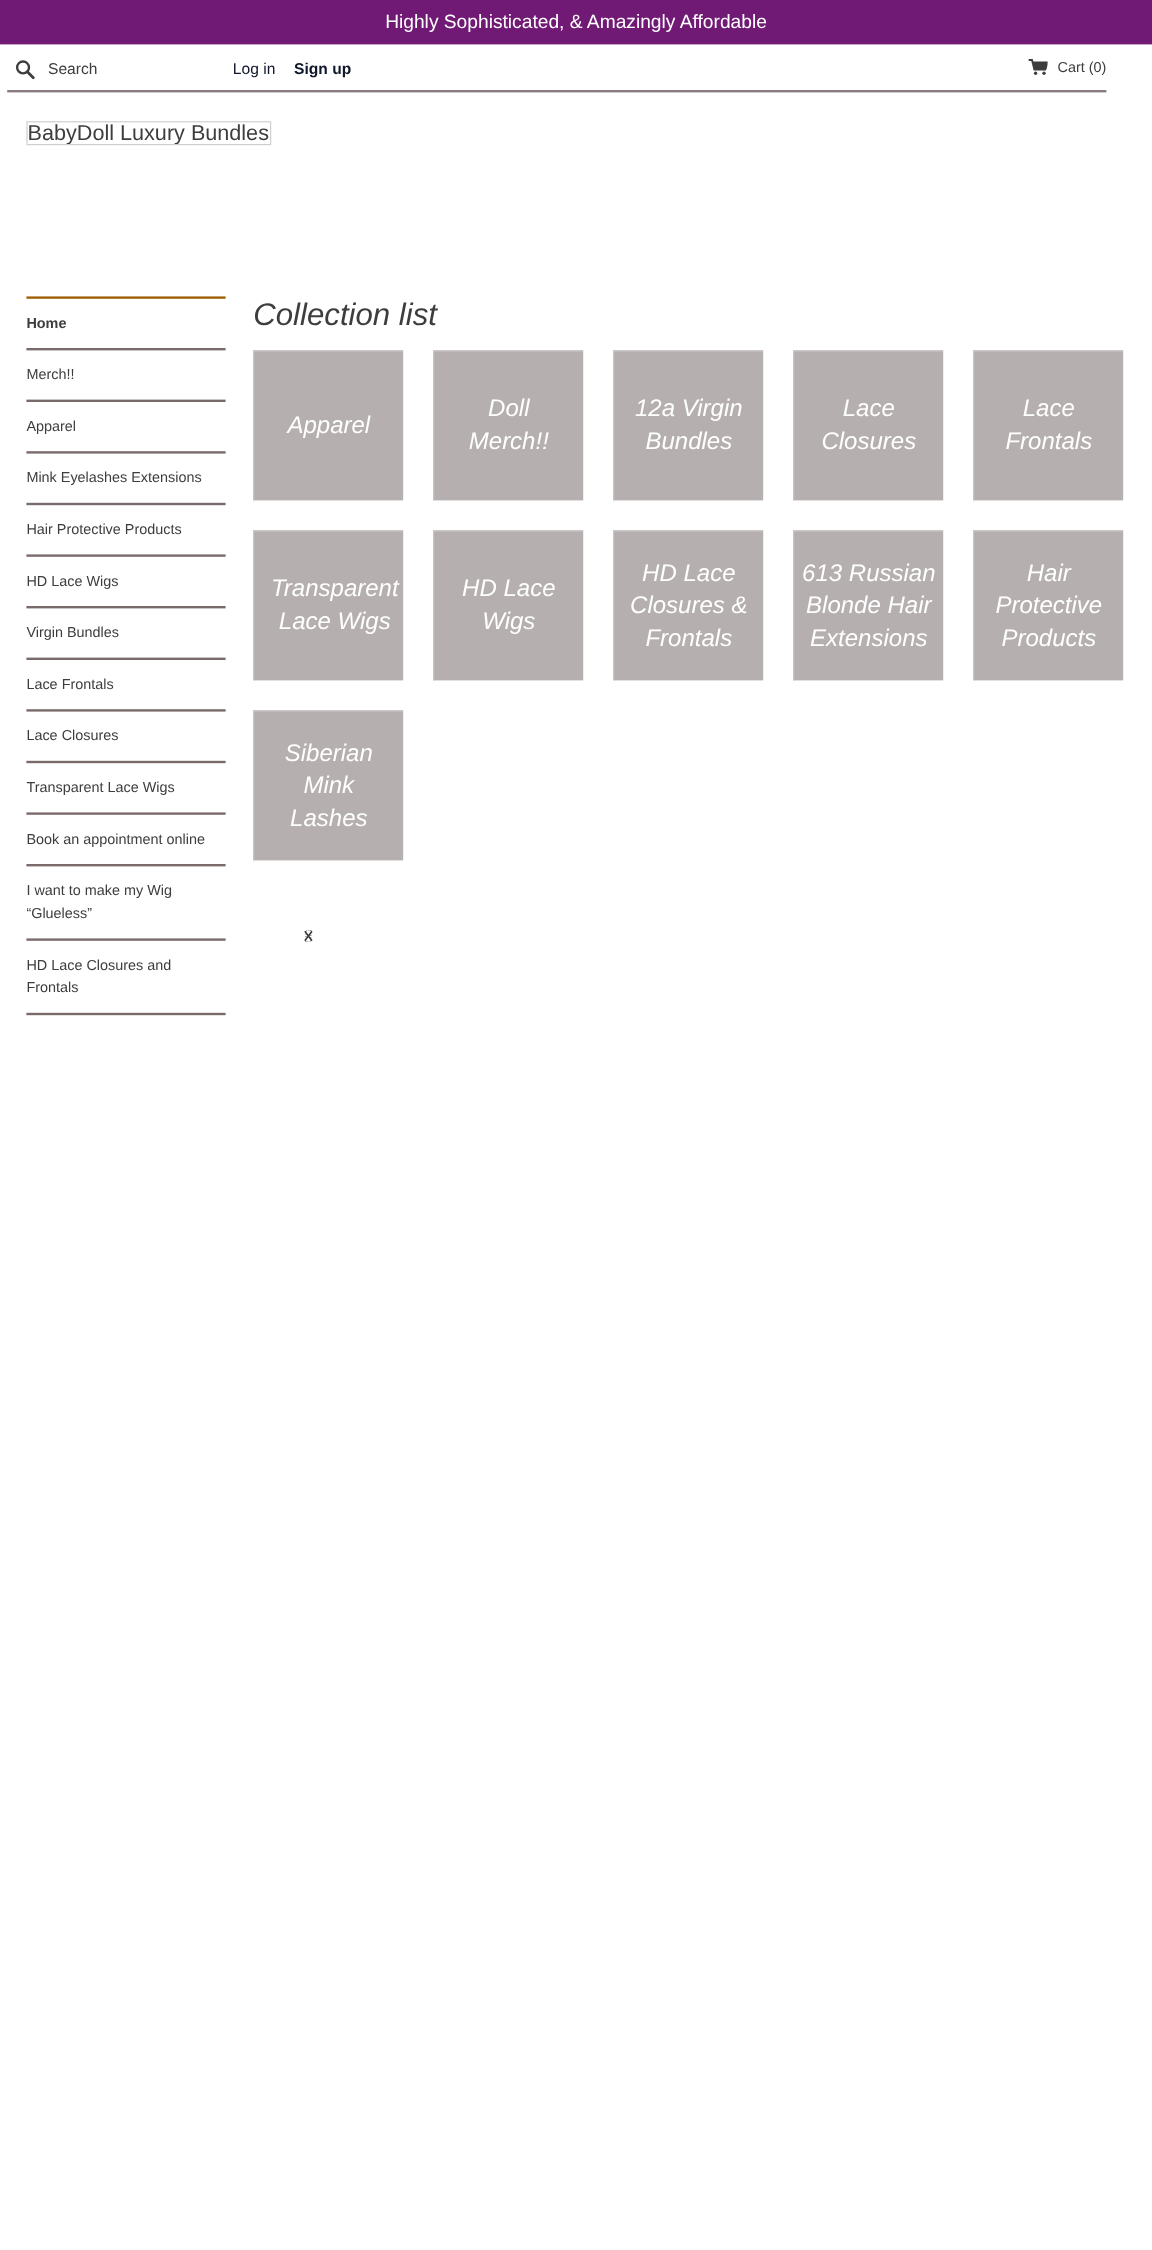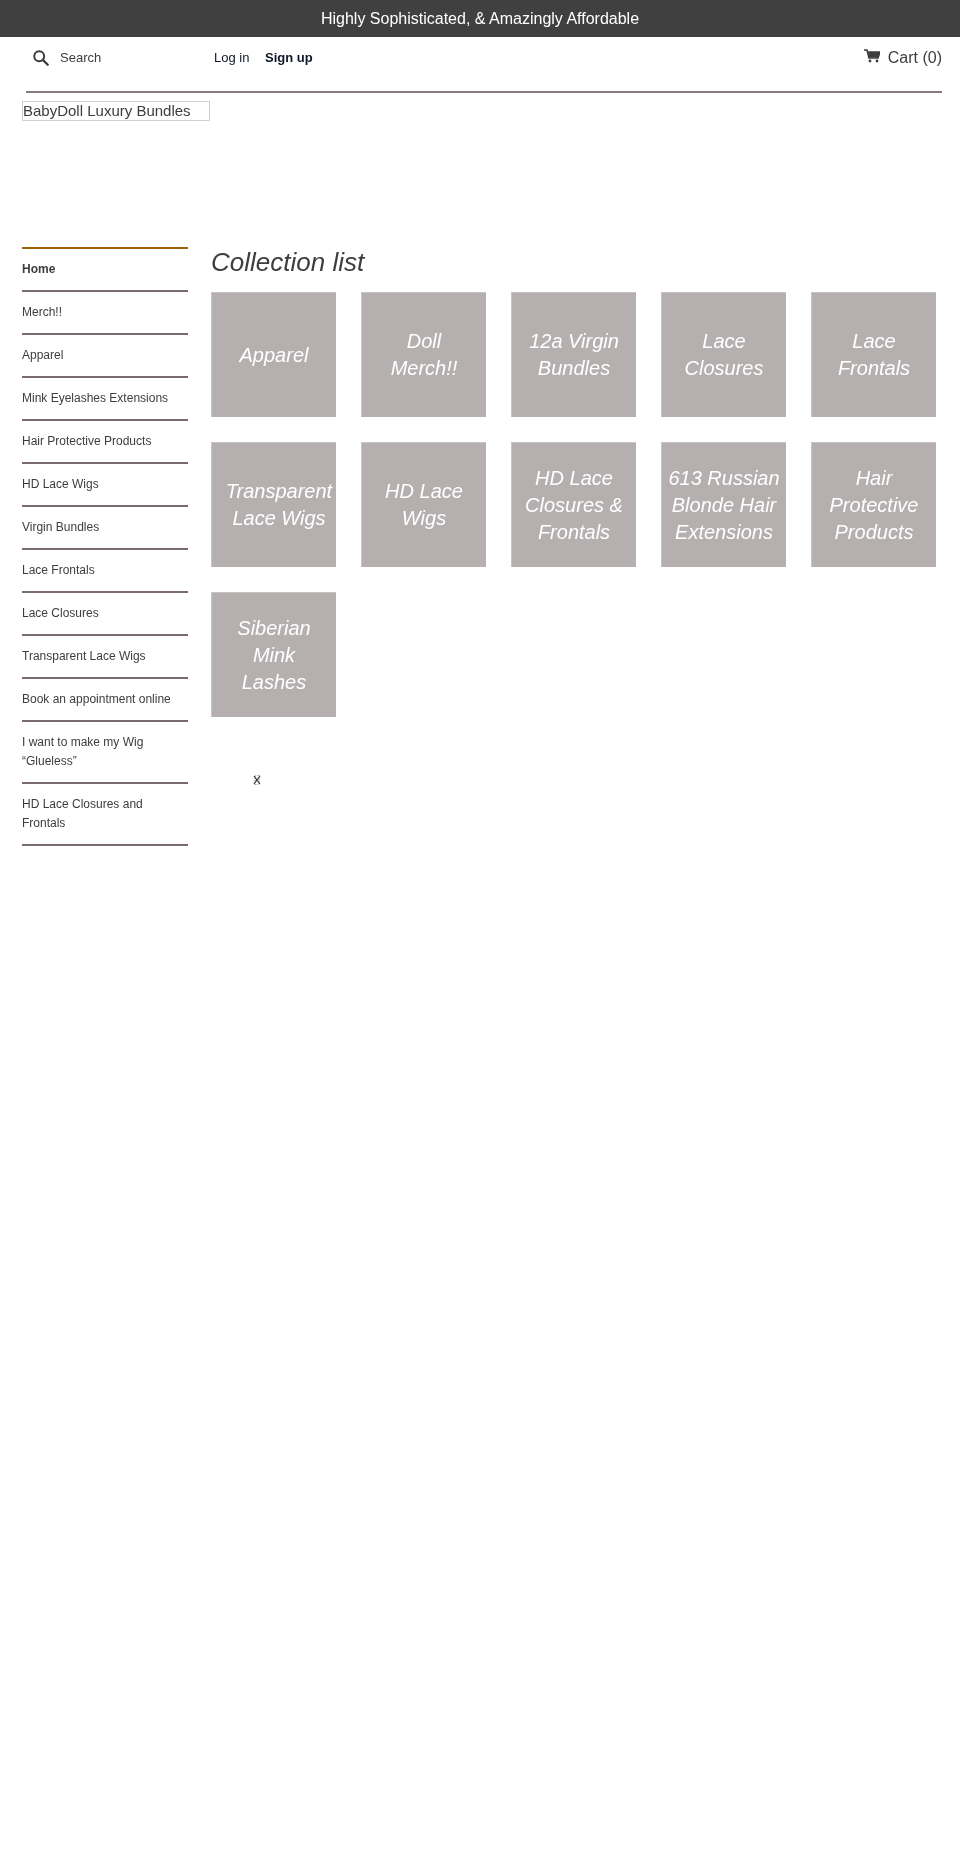--- a/index.html
+++ b/index.html
@@ -1,50 +1,50 @@
 <!DOCTYPE html>
 <html><head>
   <meta charset="utf-8">
   <style>
     * { box-sizing: border-box; margin: 0; padding: 0; }
     html, body { width: 960px; height: 1875px; background: #ffffff; overflow: hidden; }
     body { font-family: "Liberation Sans", sans-serif; color: #3d3d3d; position: relative; }
 
     .announcement {
       position: absolute; left: 0; top: 0; width: 960px; height: 37px;
-      background: #404040; color: #ffffff;
+      background: #701a75; color: #ffffff;
       display: flex; align-items: center; justify-content: center;
       font-size: 16px;
     }
 
     .header {
-      position: absolute; left: 26px; top: 37px; width: 916px; height: 56px;
+      position: absolute; left: 6px; top: 37px; width: 916px; height: 40px;
       border-bottom: 2px solid #8a7c7e;
     }
     .search-icon { position: absolute; left: 6px; top: 12px; width: 18px; height: 18px; }
     .search-input {
       position: absolute; left: 34px; top: 10px; width: 160px; height: 20px;
       border: none; outline: none; font-family: "Liberation Sans", sans-serif;
       font-size: 13px; color: #3d3d3d; background: transparent;
     }
     .search-input::placeholder { color: #3d3d3d; }
     .header-link {
       position: absolute; top: 13px; font-size: 13px; color: #0f172a; text-decoration: none;
     }
     .login-link { left: 188px; }
     .signup-link { left: 239px; font-weight: bold; }
     .cart {
       position: absolute; right: 0; top: 12px; display: flex; align-items: flex-start; gap: 8px;
-      font-size: 16px; color: #3d3d3d;
+      font-size: 12px; color: #3d3d3d;
     }
     .cart-icon { width: 16px; height: 14px; }
 
     .logo {
-      position: absolute; left: 22px; top: 101px; width: 188px; height: 20px;
-      border: 1px solid #cfcfcf; font-size: 15px; color: #3d3d3d;
+      position: absolute; left: 22px; top: 101px; width: 204px; height: 20px;
+      border: 1px solid #cfcfcf; font-size: 18px; color: #3d3d3d;
       line-height: 18px; padding-left: 0;
       white-space: nowrap; overflow: hidden;
     }
 
     .sidebar {
       position: absolute; left: 22px; top: 247px; width: 166px;
       border-top: 2px solid #a16207;
     }
     .sidebar-item {
       display: block; border-bottom: 2px solid #7a6a6c;

